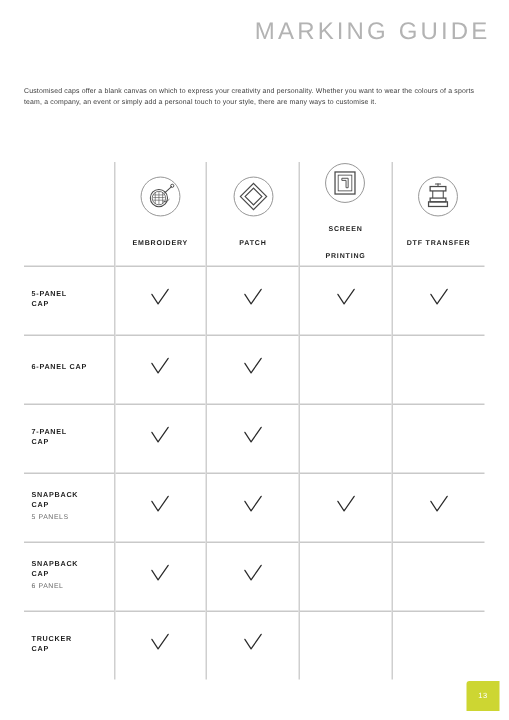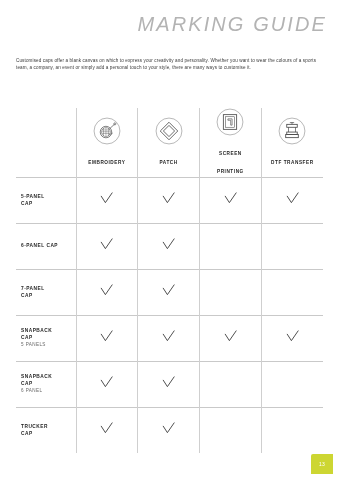--- a/index.html
+++ b/index.html
@@ -14,28 +14,27 @@
     position: relative;
     overflow: hidden;
     color: #2b2b2b;
   }
 
   
   .page-title {
     position: absolute;
     top: 14px;
     right: 12px;
-    font-size: 20px;
+    font-size: 16px;
     letter-spacing: 2.1px;
     font-weight: 400;
     color: #b3b3b3;
     font-family: "Liberation Sans", sans-serif;
     white-space: nowrap;
     line-height: 1;
-    font-style: italic;
   }
 
   .intro {
     position: absolute;
     top: 57px;
     left: 16px;
     width: 308px;
     font-size: 4.6px;
     line-height: 7.2px;
     letter-spacing: 0.12px;

